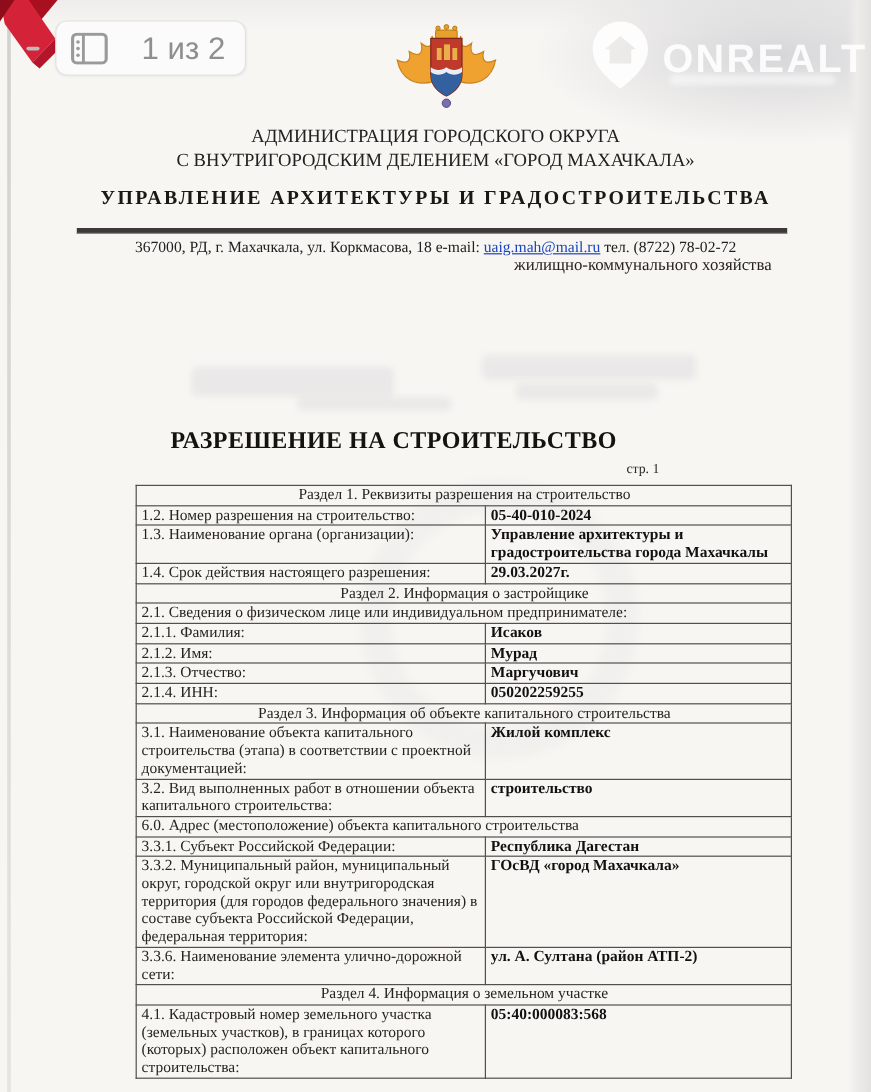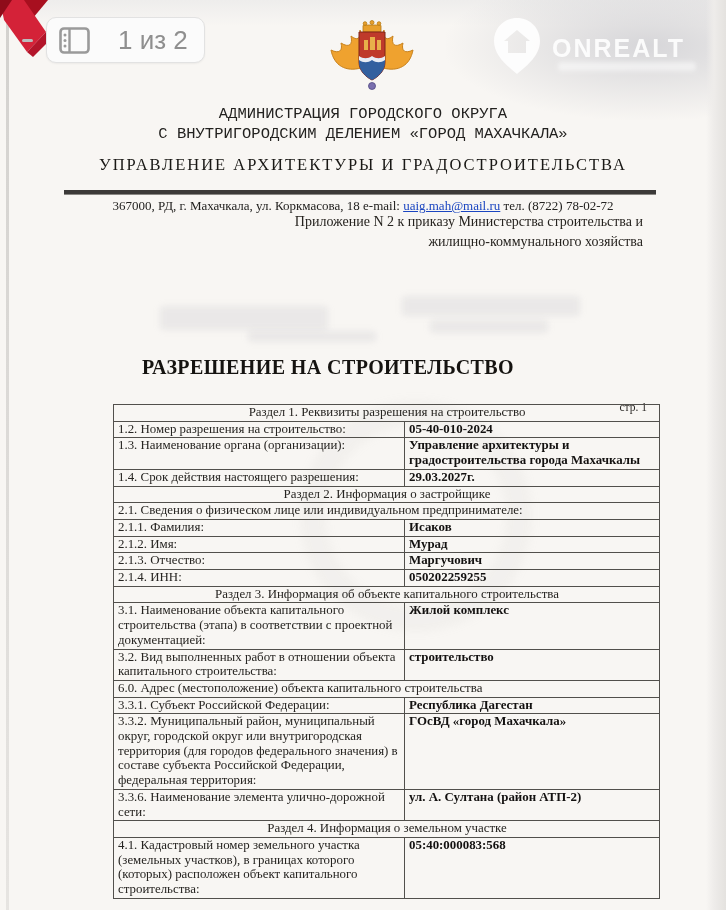--- a/index.html
+++ b/index.html
@@ -25,48 +25,48 @@
 
   
   .ribbon{position:absolute;left:0;top:0;}
 
   
   .emblem{position:absolute;left:328px;top:20px;width:88px;height:74px;}
 
   
   .watermark{position:absolute;left:492px;top:16px;width:226px;height:64px;
     display:flex;align-items:center;gap:10px;opacity:.93;}
-  .wm-text{font-family:"Liberation Sans",sans-serif;font-weight:bold;font-size:25px;
+  .wm-text{font-family:"Liberation Sans",sans-serif;font-weight:bold;font-size:33px;
     letter-spacing:2px;color:rgba(255,255,255,.96);line-height:1;text-align:center;}
   .wm-sub{position:absolute;left:66px;top:46px;width:138px;height:9px;border-radius:4px;
     background:rgba(255,255,255,.55);filter:blur(2px);}
 
   
   .org-header{position:absolute;left:35px;top:104px;width:656px;text-align:center;color:#22211f;}
-  .org-line{font-size:15.5px;line-height:20px;font-family:Liberation Mono, monospace;}
-  .dept{font-weight:normal;font-size:16.5px;letter-spacing:2px;margin-top:11px;color:#191815;}
+  .org-line{font-size:15.5px;line-height:20px;}
+  .dept{font-weight:bold;font-size:16.5px;letter-spacing:2px;margin-top:11px;color:#191815;}
   .contact{font-size:13px;margin-top:23px;white-space:nowrap;color:#22211f;}
   .contact .email{color:#1a45c0;text-decoration:underline;}
   .rule{position:absolute;left:64px;top:190px;width:592px;height:4px;background:#3c3a38;
     border-bottom:1px solid #8a8884;}
 
   
   .appendix{position:absolute;left:213px;top:212px;width:430px;text-align:right;
     font-size:14px;line-height:19.5px;color:#26231f;}
 
   
   .ghost{position:absolute;background:rgba(168,166,176,.17);filter:blur(3px);border-radius:4px;}
   .ghost-ring{position:absolute;border:26px solid rgba(175,173,182,.08);border-radius:50%;
     filter:blur(4px);}
 
   
   .doc-title{position:absolute;left:58px;top:356px;width:540px;text-align:center;
     font-weight:bold;font-size:20px;letter-spacing:.4px;color:#151310;}
-  .page-label{position:absolute;left:547px;top:385px;width:100px;text-align:right;
-    font-size:11.5px;color:#2a2825;margin-top:16px;}
+  .page-label{position:absolute;left:522px;top:385px;width:100px;text-align:left;
+    font-size:11.5px;color:#2a2825;}
 
   
   .permit{position:absolute;left:113px;top:404px;width:546px;border-collapse:collapse;
     table-layout:fixed;color:#262421;}
   .permit td{border:1px solid #52504c;font-size:12.9px;line-height:14.7px;
     padding:0 3px 1px 4px;vertical-align:top;word-wrap:break-word;}
   .permit .c-label{width:291px;}
   .permit .c-value{width:251px;font-weight:bold;color:#131110;}
   .permit .c-section{text-align:center;}
   .permit .c-full{text-align:left;}
@@ -149,21 +149,20 @@
     <div class="contact">
       <span>367000, РД, г. Махачкала, ул. Коркмасова, 18</span>
       <span>e-mail:</span>
       <span class="email">uaig.mah@mail.ru</span>
       <span>тел. (8722) 78-02-72</span>
     </div>
   </div>
   <div class="rule"></div>
 
   <div class="appendix">
-    <div>Приложение N 2 к приказу Министерства строительства и</div>
     <div>жилищно-коммунального хозяйства</div>
   </div>
 
   <div class="ghost" style="left:160px;top:306px;width:168px;height:24px"></div>
   <div class="ghost" style="left:402px;top:296px;width:178px;height:20px"></div>
   <div class="ghost" style="left:430px;top:320px;width:118px;height:13px"></div>
   <div class="ghost" style="left:248px;top:331px;width:128px;height:11px"></div>
   <div class="ghost-ring" style="left:300px;top:400px;width:180px;height:180px"></div>
 
   <div class="doc-title">РАЗРЕШЕНИЕ НА СТРОИТЕЛЬСТВО</div>

